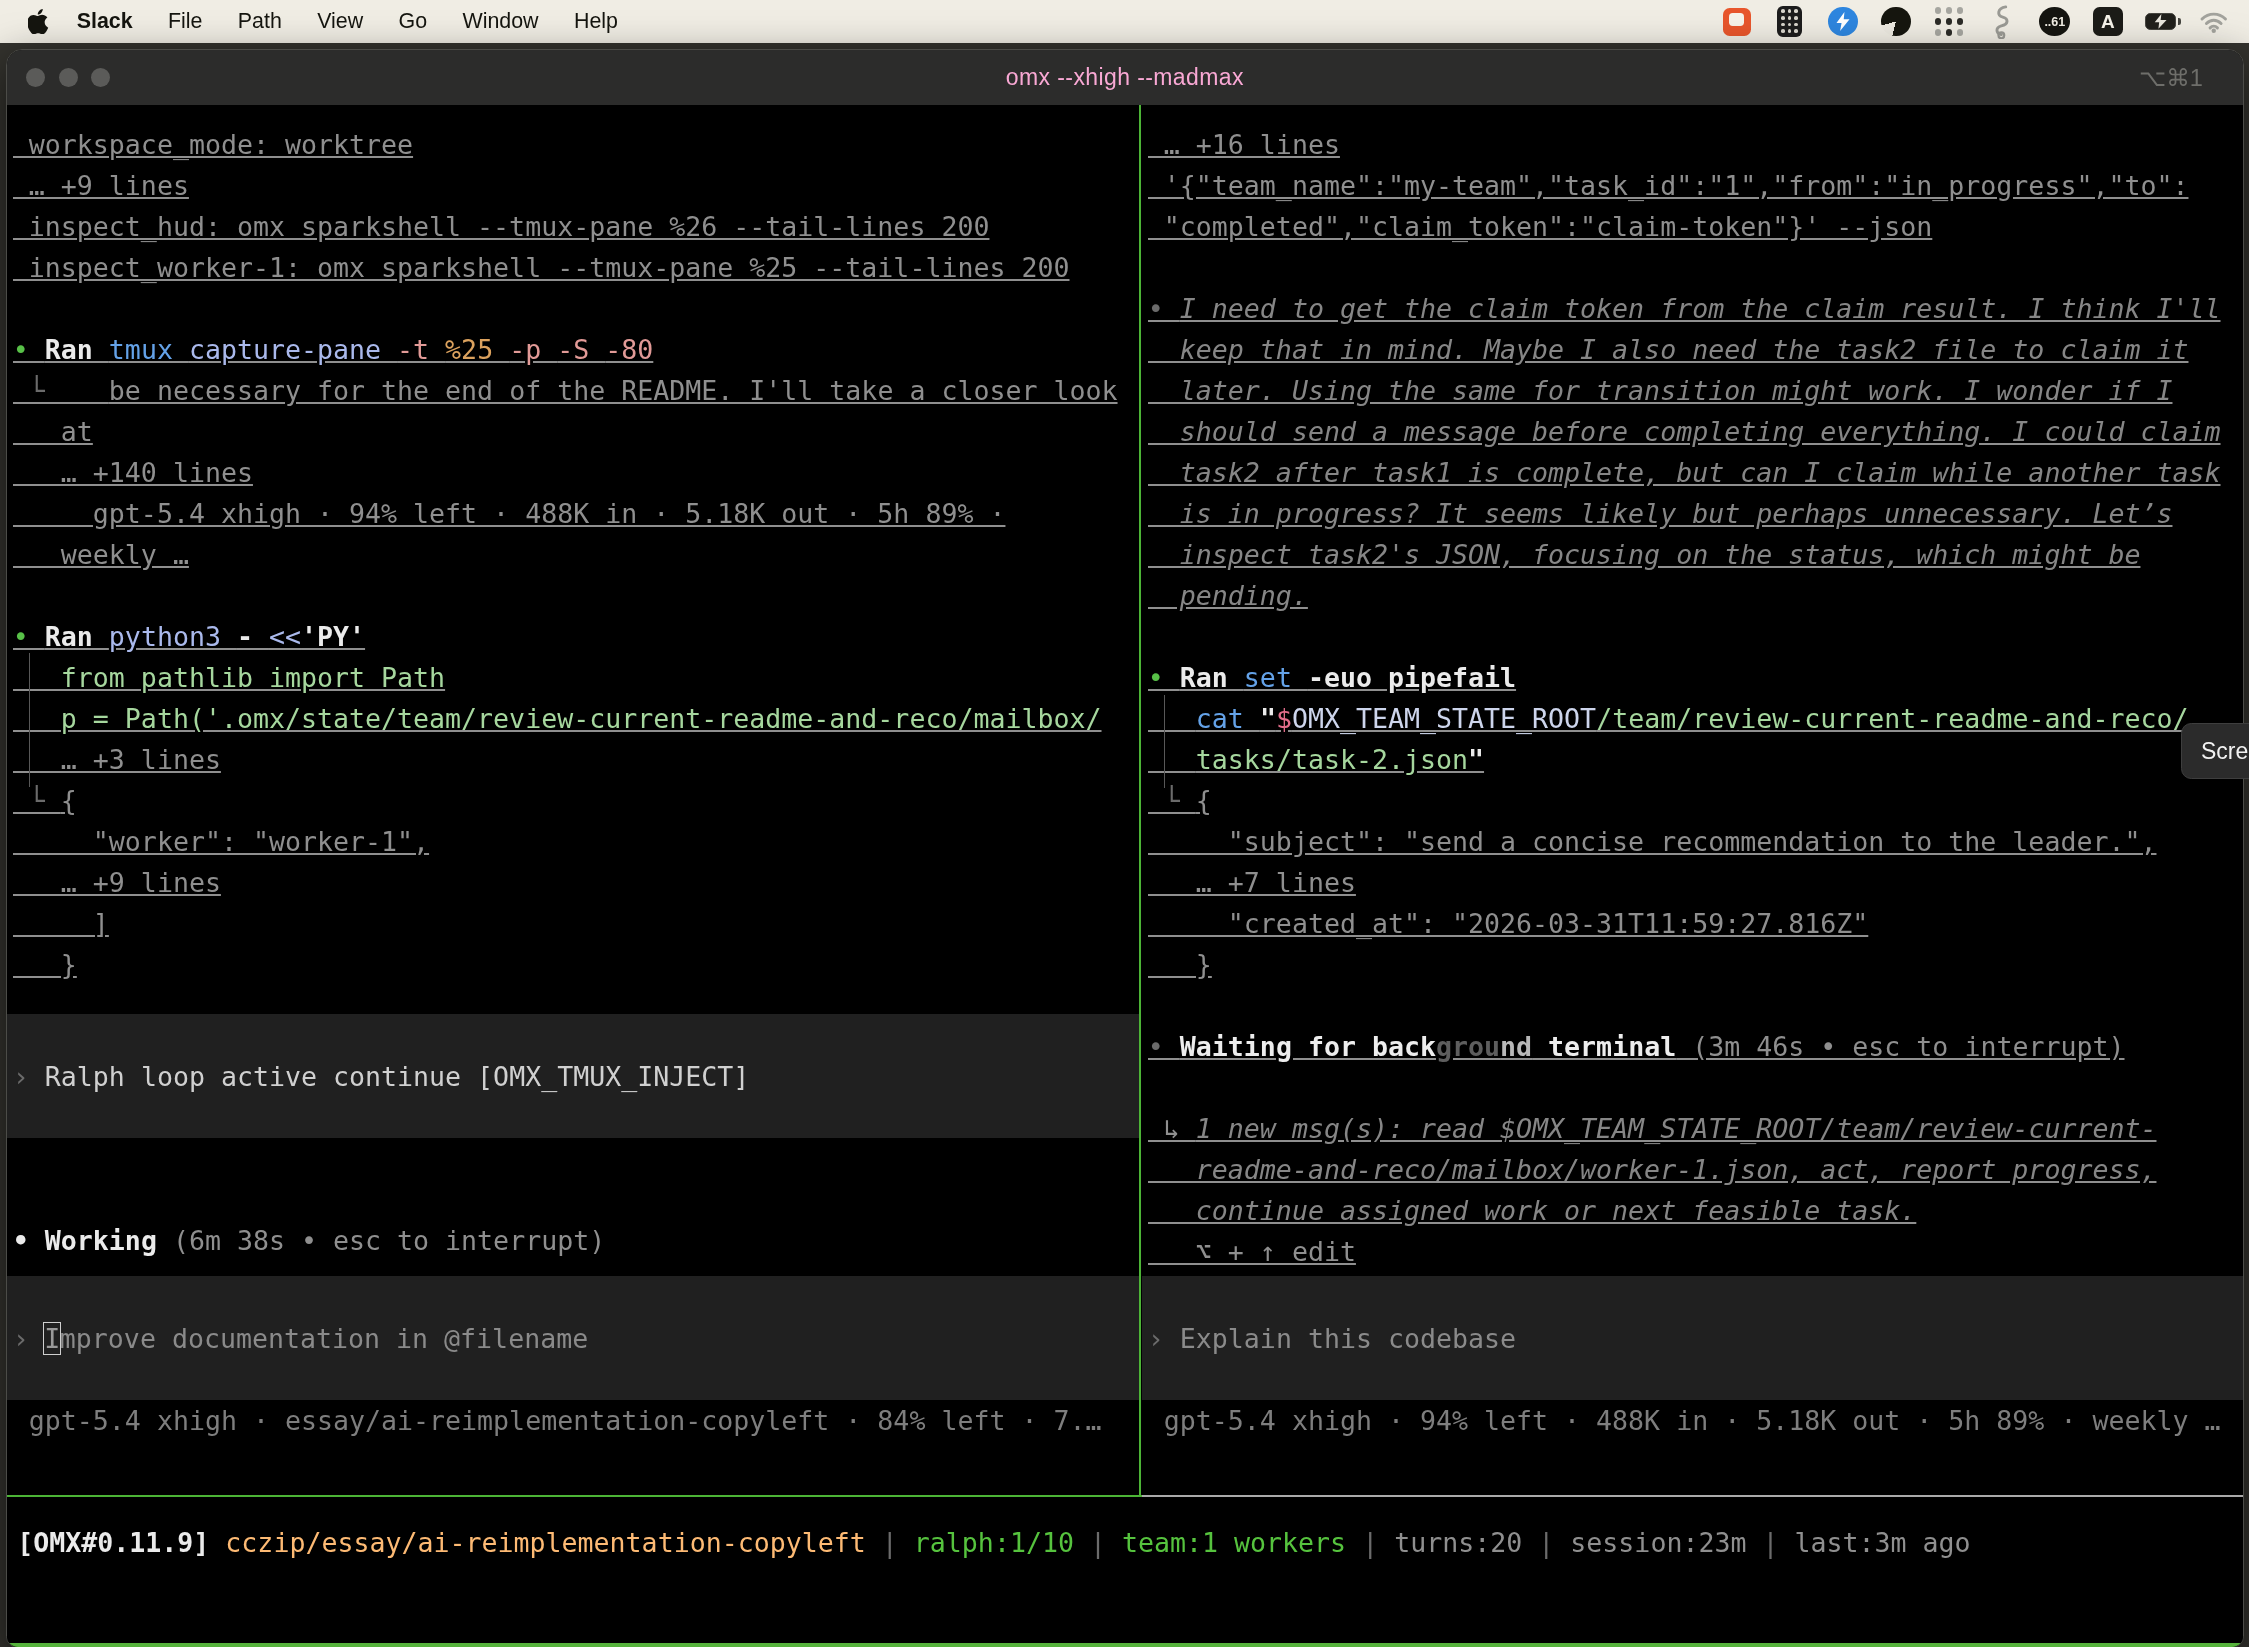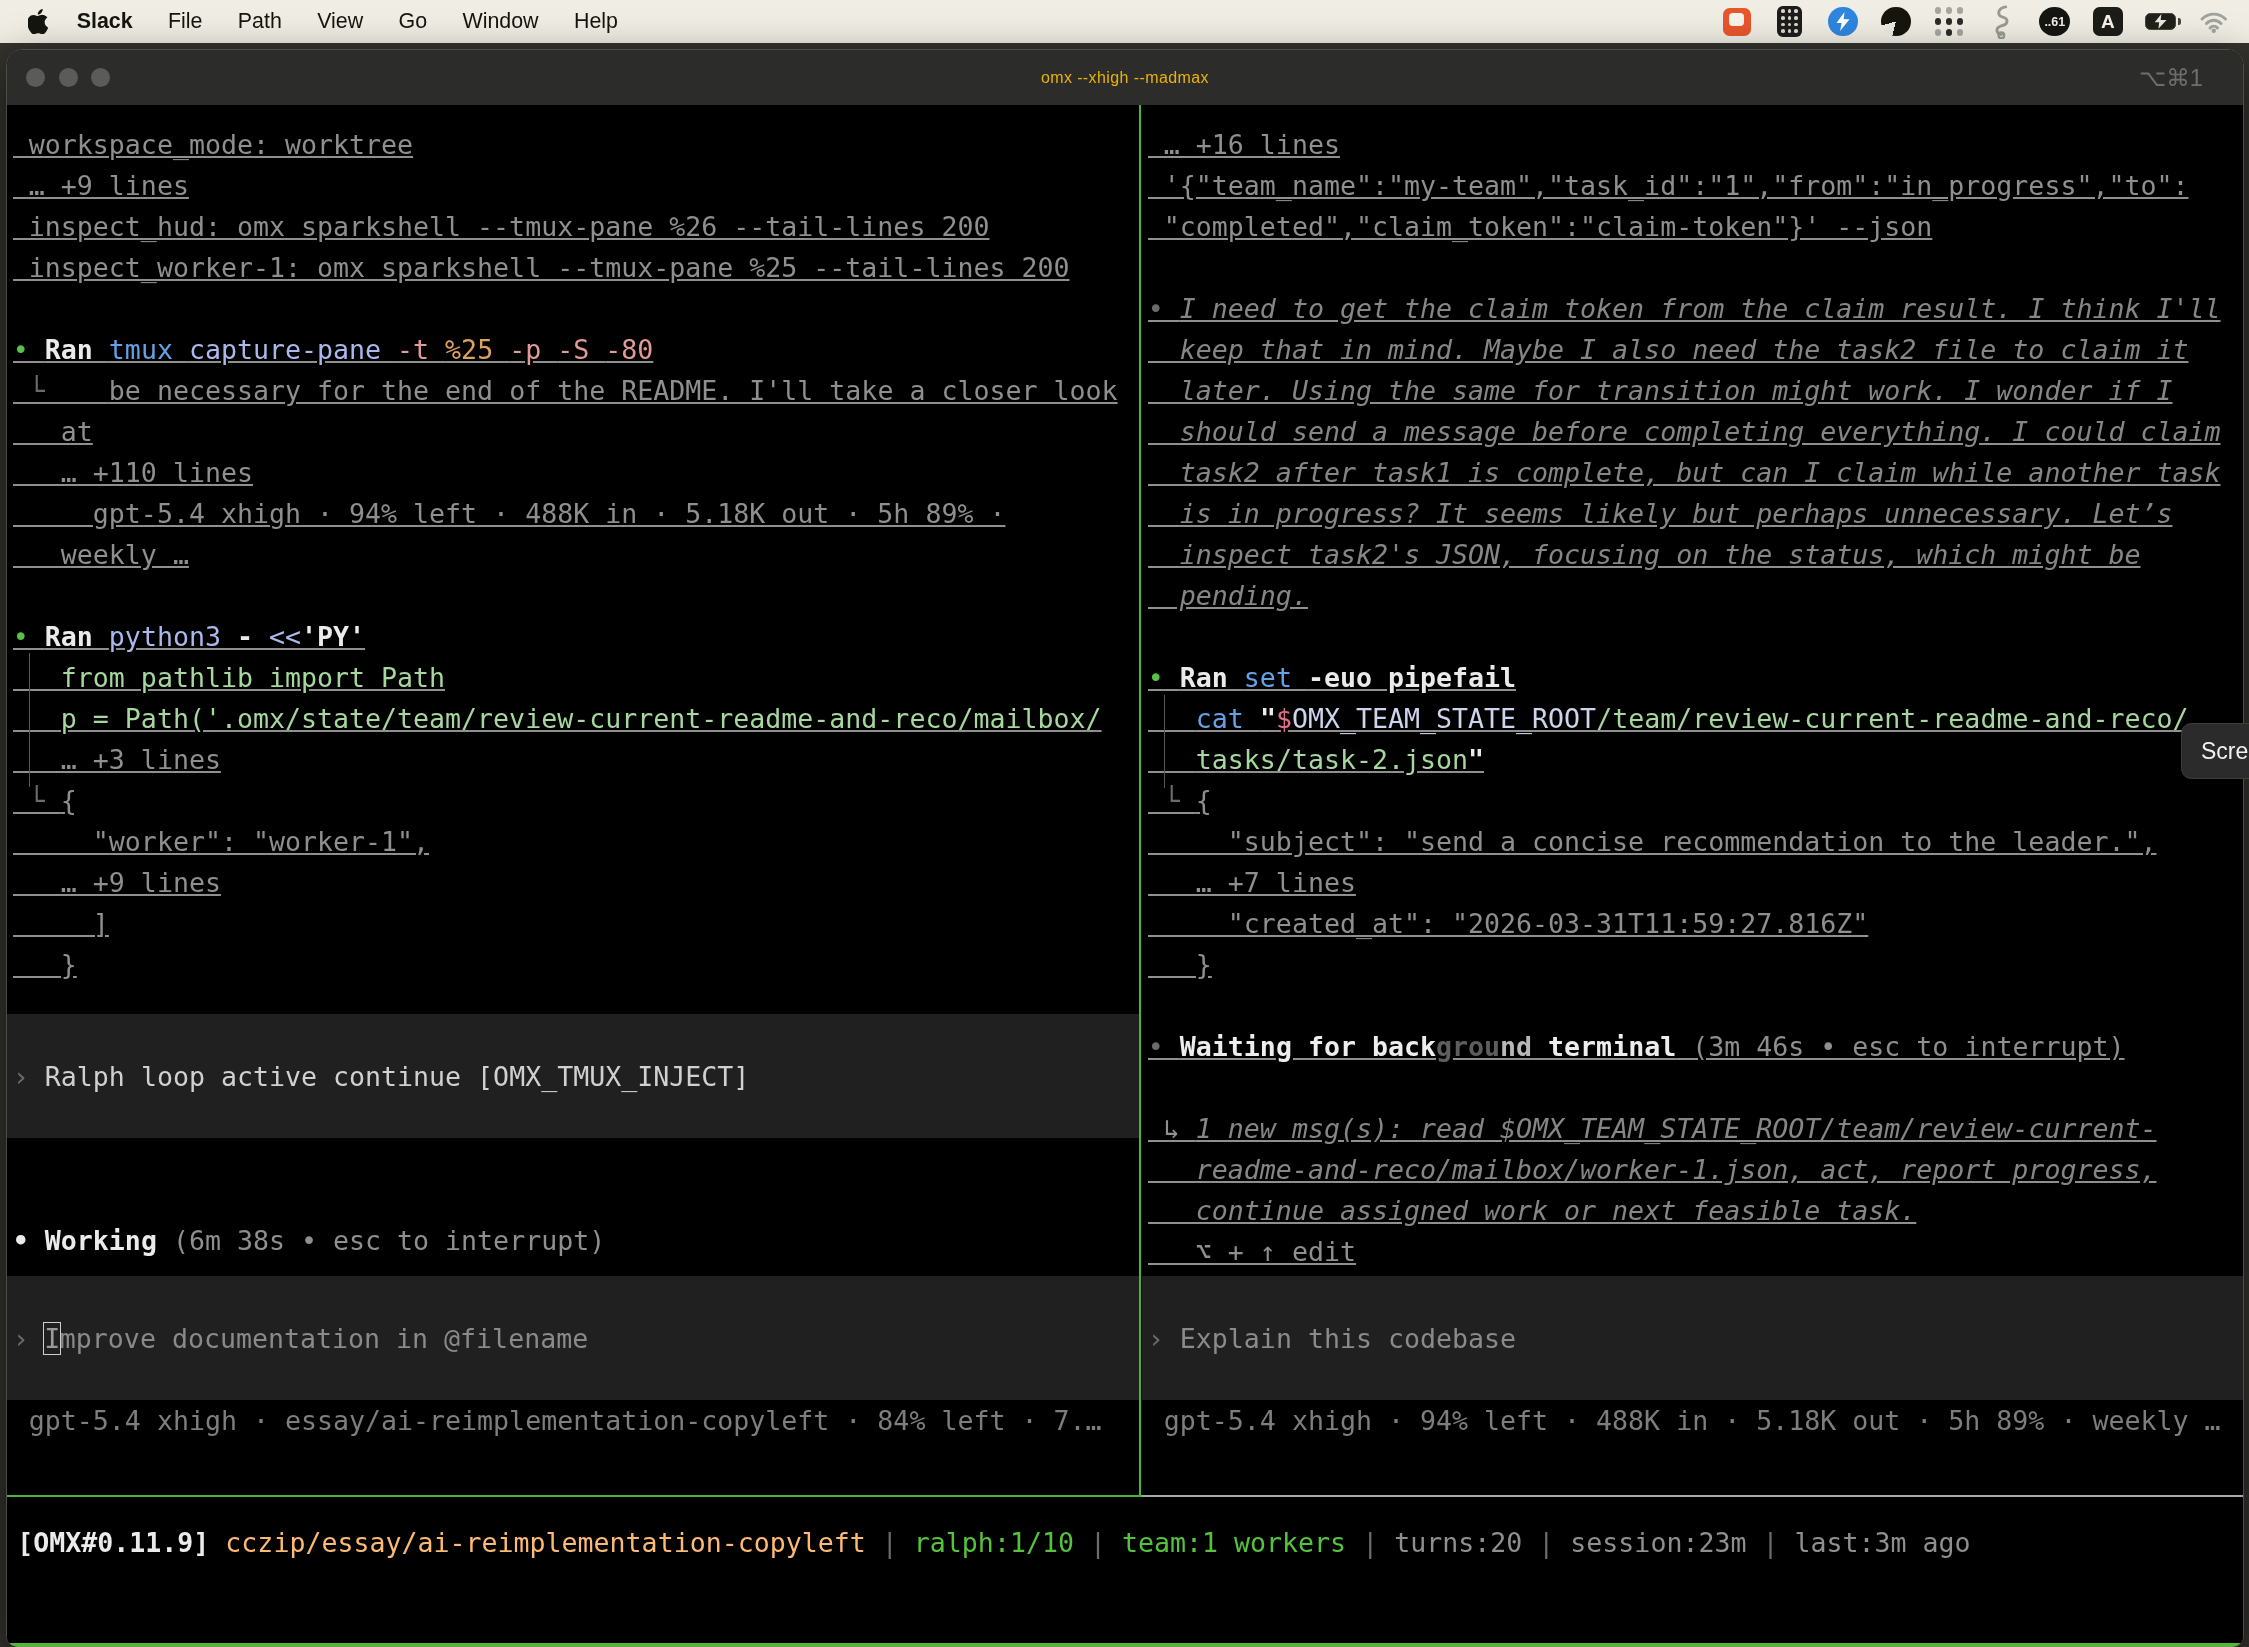--- a/index.html
+++ b/index.html
@@ -29,21 +29,21 @@
   .ic-batt::after { content:""; position:absolute; right:-5.2px; top:4.4px; width:3px; height:6.6px; background:#46453f; border-radius:0 2.2px 2.2px 0; }
 
   
   .window { position:absolute; left:5.9px; top:49px; width:2238px; height:1599px; background:#000;
             border-radius:16px 16px 11.8px 11.8px; overflow:hidden; box-shadow:0 13.3px 44px rgba(0,0,0,.6);
             border:0.7px solid #4c4c48; }
   .titlebar { position:absolute; left:0; top:0; width:100%; height:55px; background:#2c2c2b; }
   .tl { position:absolute; top:17.7px; width:19px; height:19px; border-radius:50%; background:#5b5b59; }
   .tl.c1{left:19px;} .tl.c2{left:52px;} .tl.c3{left:84px;}
   .wtitle { position:absolute; left:0; right:0; top:0; height:55px; display:flex; align-items:center; justify-content:center;
-            color:#eab308; font-size:16px; letter-spacing:0.4px; }
+            color:#f9a8d4; font-size:23px; letter-spacing:0.4px; }
   .wshortcut { position:absolute; right:40px; top:0; height:55px; display:flex; align-items:center; color:#6e6e6a; font-size:23.6px; }
 
   
   .term { position:absolute; left:0; top:55px; right:0; bottom:0; background:#000;
           font-family:"DejaVu Sans Mono","DejaVu Sans",monospace; font-size:26.6px; line-height:41px; color:#8f8f8f; }
   .pane { position:absolute; top:0; overflow:hidden; }
   .pane-left  { left:0; width:1132px; height:1390px; }
   .pane-right { left:1135px; width:1104px; height:1390px; }
   .vborder { position:absolute; left:1132px; top:0; width:2.2px; height:1390px; background:#4cb436; }
   .hborder-left  { position:absolute; left:0; top:1390px; width:1135px; height:2.2px; background:#4cb436; }
@@ -196,21 +196,21 @@
     <div class="pane pane-left">
       <div class="transcript">
           <div class="trow"><span class="t-g"> workspace_mode: worktree</span></div>
           <div class="trow"><span class="t-g"> … +9 lines</span></div>
           <div class="trow"><span class="t-g"> inspect_hud: omx sparkshell --tmux-pane %26 --tail-lines 200</span></div>
           <div class="trow"><span class="t-g"> inspect_worker-1: omx sparkshell --tmux-pane %25 --tail-lines 200</span></div>
           <div class="trow"></div>
           <div class="trow"><span class="t-gb">• </span><span class="t-w">Ran </span><span class="t-b">tmux </span><span class="t-p">capture-pane </span><span class="t-s">-t </span><span class="t-o">%25 </span><span class="t-s">-p </span><span class="t-s">-S </span><span class="t-s">-80</span></div>
           <div class="trow"><span class="t-d"> └    </span><span class="t-g">be necessary for the end of the README. I'll take a closer look</span></div>
           <div class="trow"><span class="t-g">   at</span></div>
-          <div class="trow"><span class="t-g">   … +110 lines</span></div>
+          <div class="trow"><span class="t-g">   … +140 lines</span></div>
           <div class="trow"><span class="t-g">     gpt-5.4 xhigh · 94% left · 488K in · 5.18K out · 5h 89% ·</span></div>
           <div class="trow"><span class="t-g">   weekly …</span></div>
           <div class="trow"></div>
           <div class="trow"><span class="t-gb">• </span><span class="t-w">Ran </span><span class="t-p">python3 </span><span class="t-w">- </span><span class="t-p">&lt;&lt;</span><span class="t-w">'PY'</span></div>
           <div class="trow"><span class="t-c">   from pathlib import Path</span></div>
           <div class="trow"><span class="t-c">   p = Path('.omx/state/team/review-current-readme-and-reco/mailbox/</span></div>
           <div class="trow"><span class="t-g">   … +3 lines</span></div>
           <div class="trow"><span class="t-d"> └ </span><span class="t-g">{</span></div>
           <div class="trow"><span class="t-g">     "worker": "worker-1",</span></div>
           <div class="trow"><span class="t-g">   … +9 lines</span></div>

